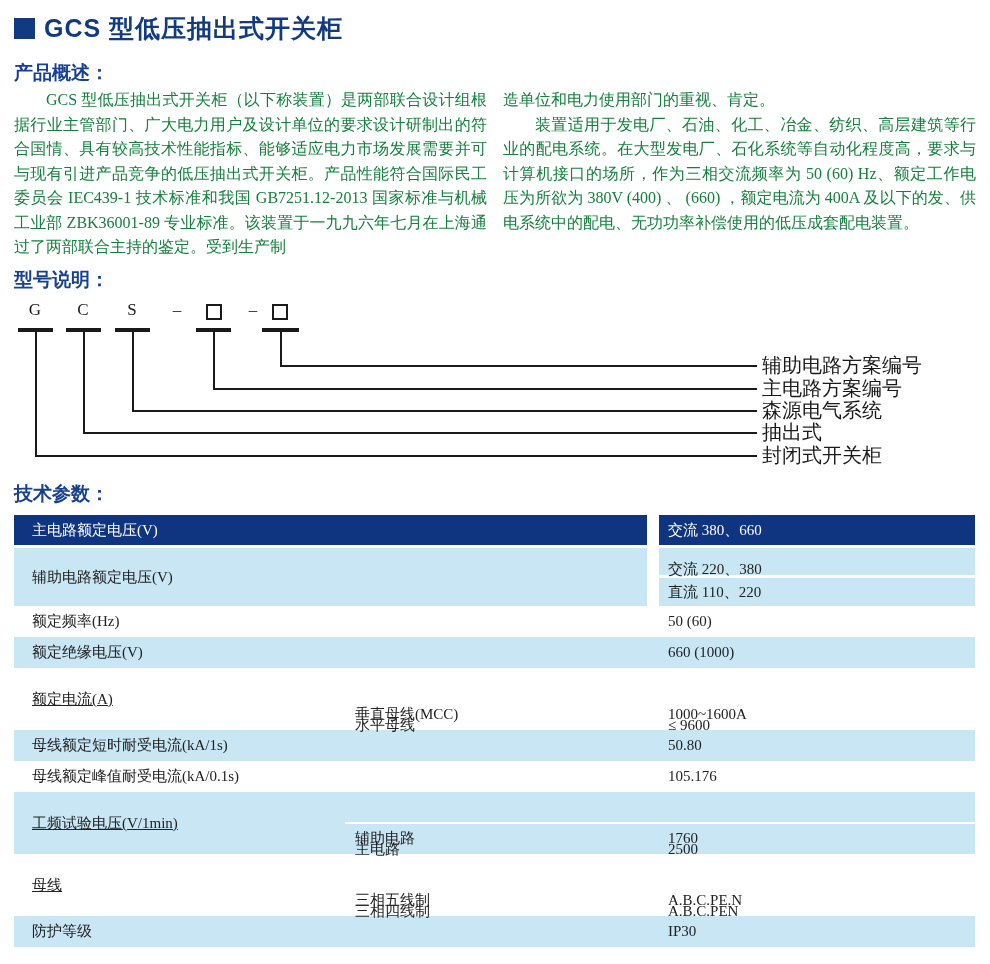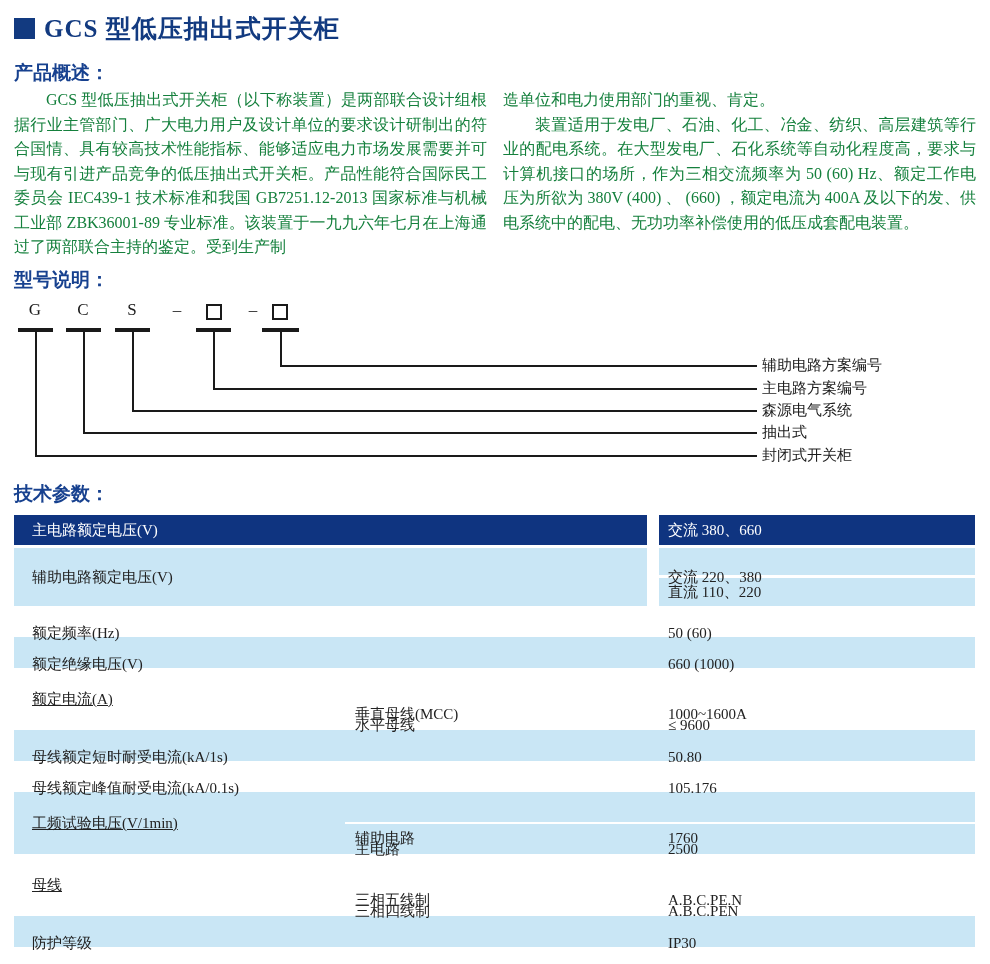--- a/index.html
+++ b/index.html
@@ -2,62 +2,62 @@
 <html><head>
 <meta charset="utf-8">
 <style>
   html,body{margin:0;padding:0;background:#fff;}
   #page{position:relative;width:990px;height:964px;background:#ffffff;overflow:hidden;
         font-family:"Liberation Serif","DejaVu Serif",serif;color:#1a1a1a;}
 
   
   .title-row{position:absolute;left:14px;top:12px;display:flex;align-items:center;gap:9px;}
   .title-square{width:21px;height:21px;background:#123a80;flex:0 0 auto;}
-  .page-title{font-family:Liberation Serif, serif;font-weight:700;
+  .page-title{font-family:Liberation Sans, sans-serif;font-weight:700;
               font-size:25px;color:#123a80;letter-spacing:1px;white-space:nowrap;}
 
   
   .sec-head{position:absolute;left:14px;font-size:19px;font-weight:700;color:#17418f;white-space:nowrap;}
   #head-overview{top:60px;}
   #head-model{top:267px;}
   #head-specs{top:481px;}
 
   
   .overview{position:absolute;left:14px;top:88px;width:962px;display:flex;gap:16px;}
   .ovcol{width:473px;font-size:16px;line-height:24.5px;text-align:justify;color:#15803d;}
   .indent{text-indent:2em;margin:0;}
   .noindent{text-indent:0;margin:0;}
 
   
   .model-diagram{position:absolute;left:0;top:298px;width:990px;height:180px;}
   .mchar{position:absolute;top:2px;width:16px;text-align:center;font-size:17px;color:#1a1a1a;}
   .mbox{position:absolute;top:6px;width:12px;height:12px;border:2px solid #1a1a1a;background:#fff;}
   .mbar{position:absolute;top:30px;height:4px;background:#1a1a1a;}
   .conn{position:absolute;top:34px;border-left:2px solid #1a1a1a;border-bottom:2px solid #1a1a1a;}
-  .mlabel{position:absolute;left:762px;font-size:15px;line-height:22px;color:#1a1a1a;white-space:nowrap;}
+  .mlabel{position:absolute;left:762px;font-size:20px;line-height:22px;color:#1a1a1a;white-space:nowrap;}
 
   
   .spec-table{position:absolute;left:14px;top:515px;width:961px;}
   .trow{position:relative;width:961px;}
   .h30{height:30px}.h31{height:31px}.h58{height:58px}.h62{height:62px}
   .gap3{height:3px;background:#fff;}
   .bg-dark-l{position:absolute;left:0;top:0;width:633px;height:100%;background:#0f3480;}
   .bg-dark-r{position:absolute;left:645px;top:0;width:316px;height:100%;background:#0f3480;}
   .row-lb{background:#c9e6f5;}
   .vgap{position:absolute;left:633px;top:0;width:12px;height:100%;background:#fff;}
   .hdiv-r2{position:absolute;left:645px;top:27px;width:316px;height:3px;background:#fff;}
   .hdiv-r8{position:absolute;left:331px;top:30px;width:630px;height:2px;background:#fff;}
   .cl,.cm,.cv{position:absolute;white-space:nowrap;font-size:15px;color:#222;z-index:2;}
   .cl{left:18px;} .cm{left:341px;} .cv{left:654px;}
   .white-txt{color:#ffffff;}
   .lh30{top:0;height:30px;line-height:30px;}
-  .lh31{top:12px;height:49px;line-height:31px;}
+  .lh31{top:0;height:49px;line-height:31px;}
   .lh58{top:0;height:58px;line-height:58px;}
   .lh62{top:0;height:62px;line-height:62px;text-decoration:underline;}
-  .sub1-27{top:16px;height:27px;line-height:27px;}
+  .sub1-27{top:8px;height:27px;line-height:27px;}
   .sub2-28{top:30px;height:28px;line-height:28px;}
   .sub1-31{top:0;height:31px;line-height:31px;margin-top:42px;}
   .sub2-31{top:31px;height:31px;line-height:31px;}
 </style>
 </head>
 <body>
 
 <div id="page">
 
   <div class="title-row">

